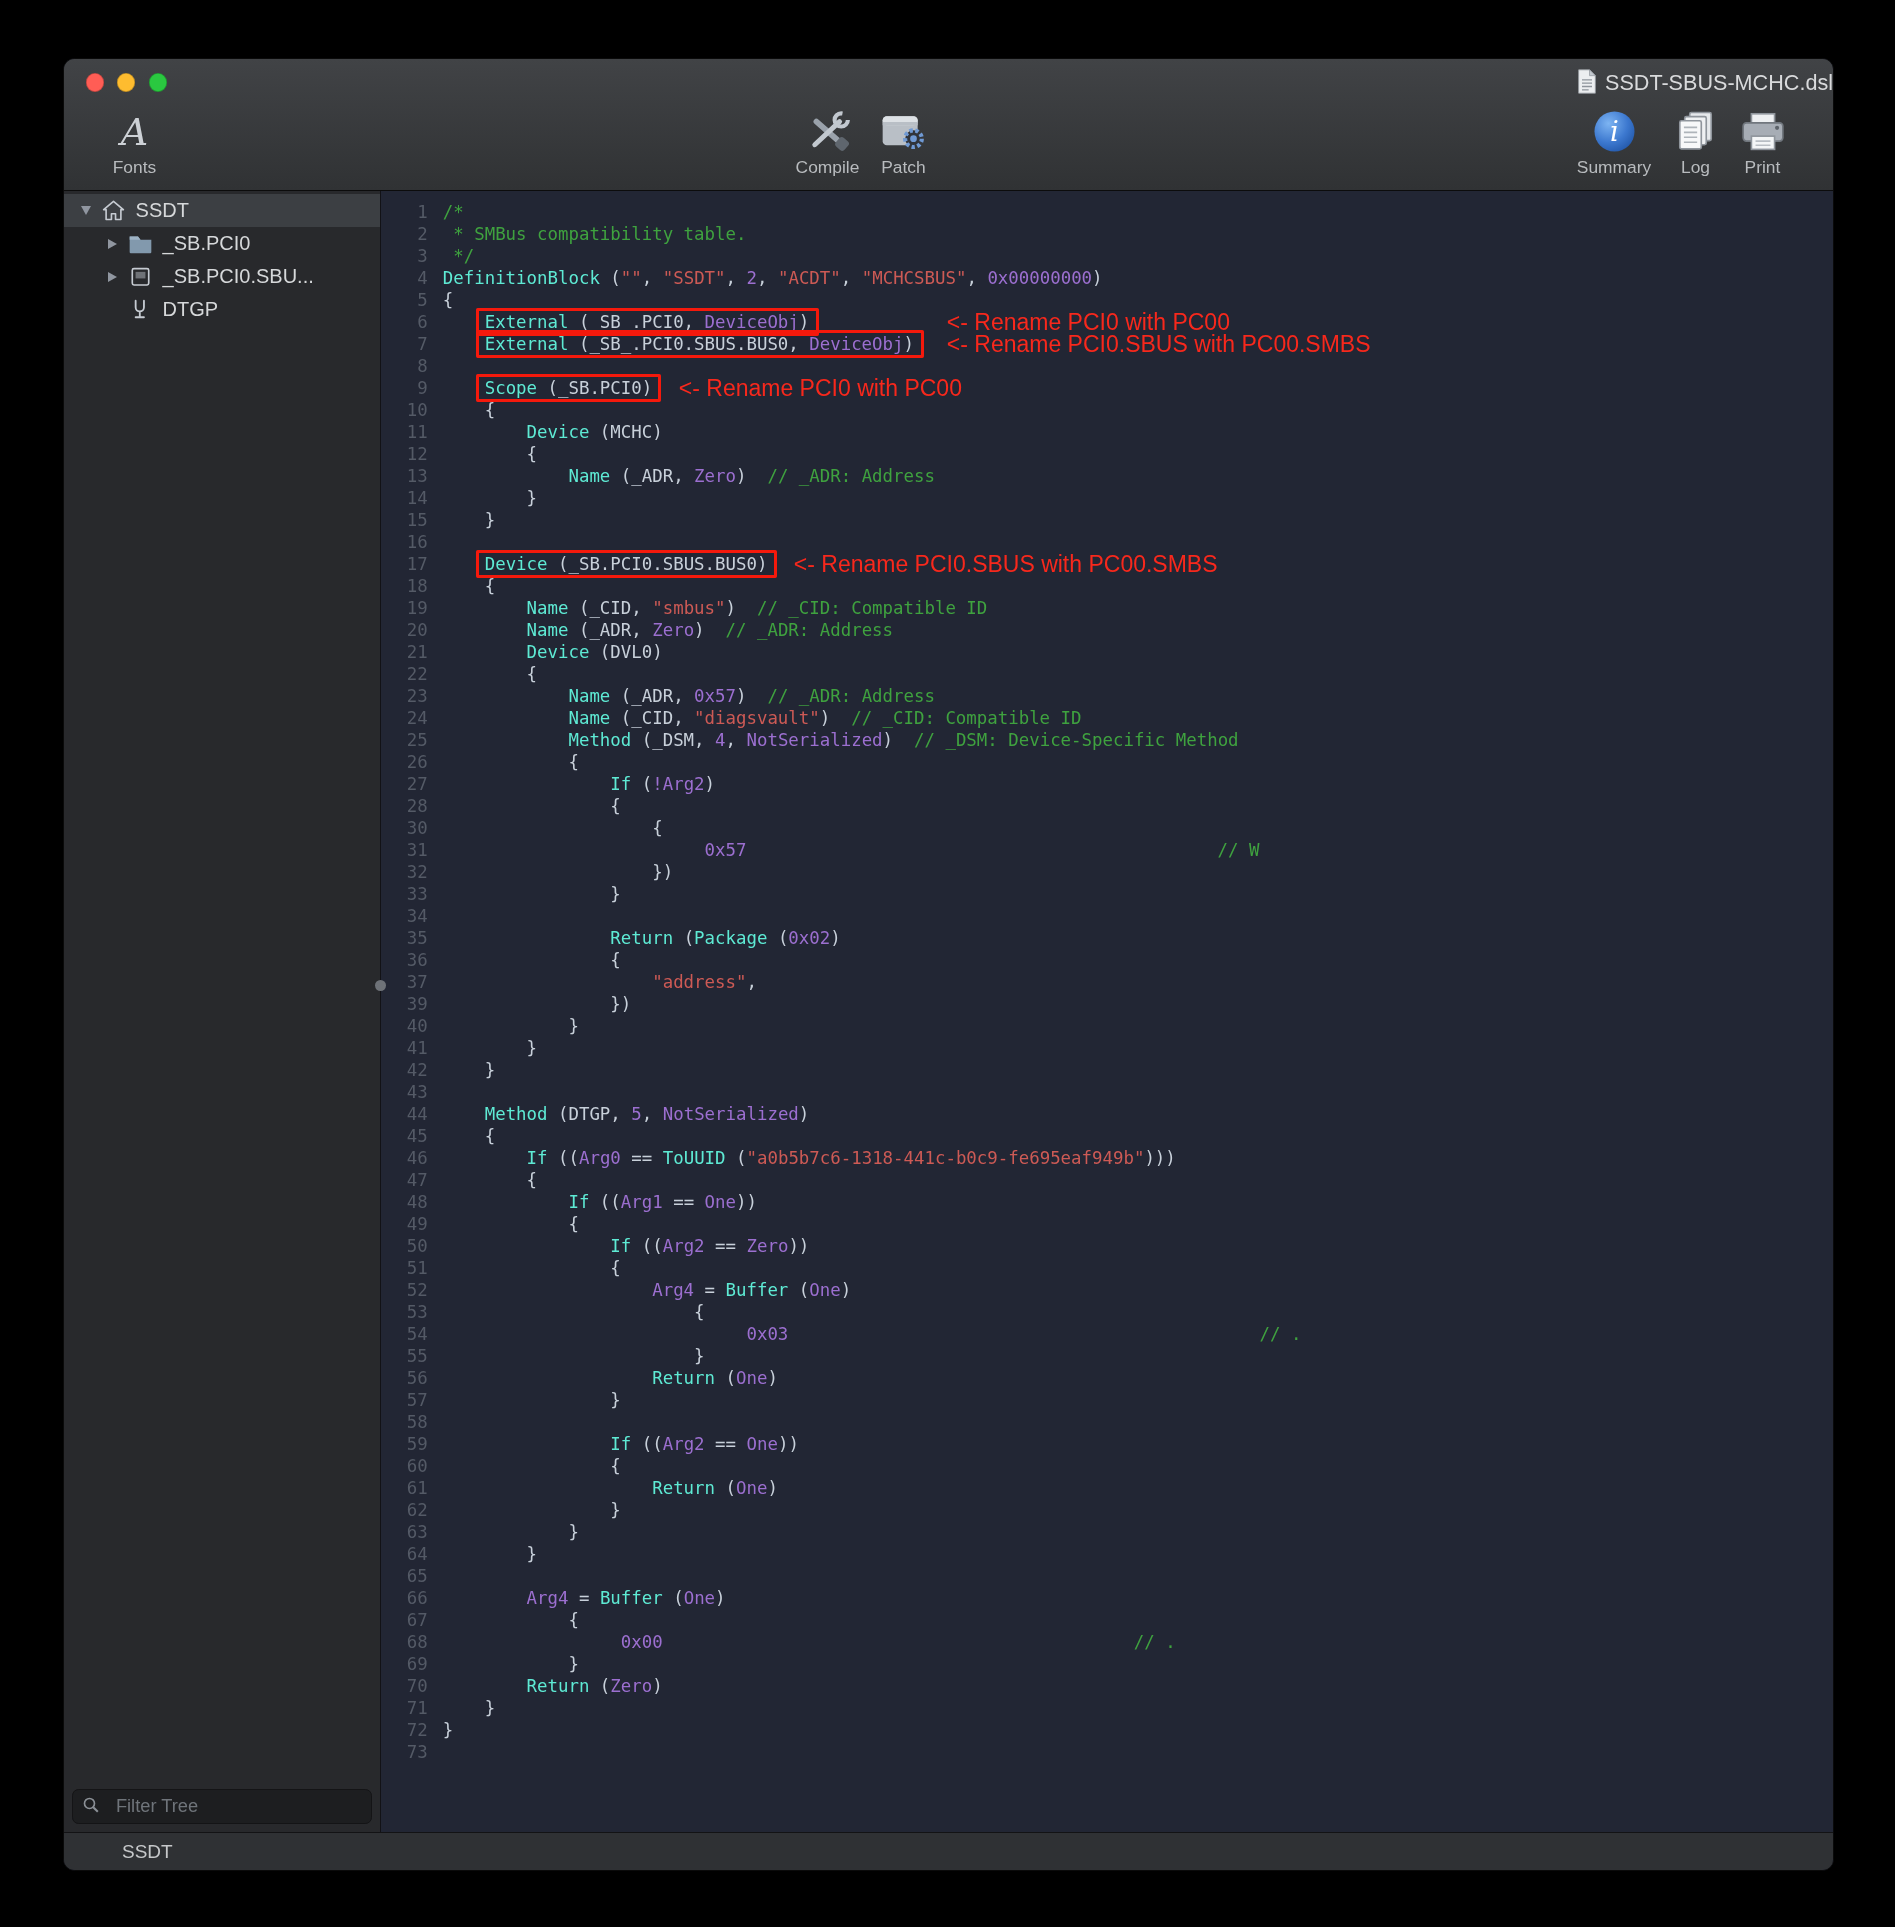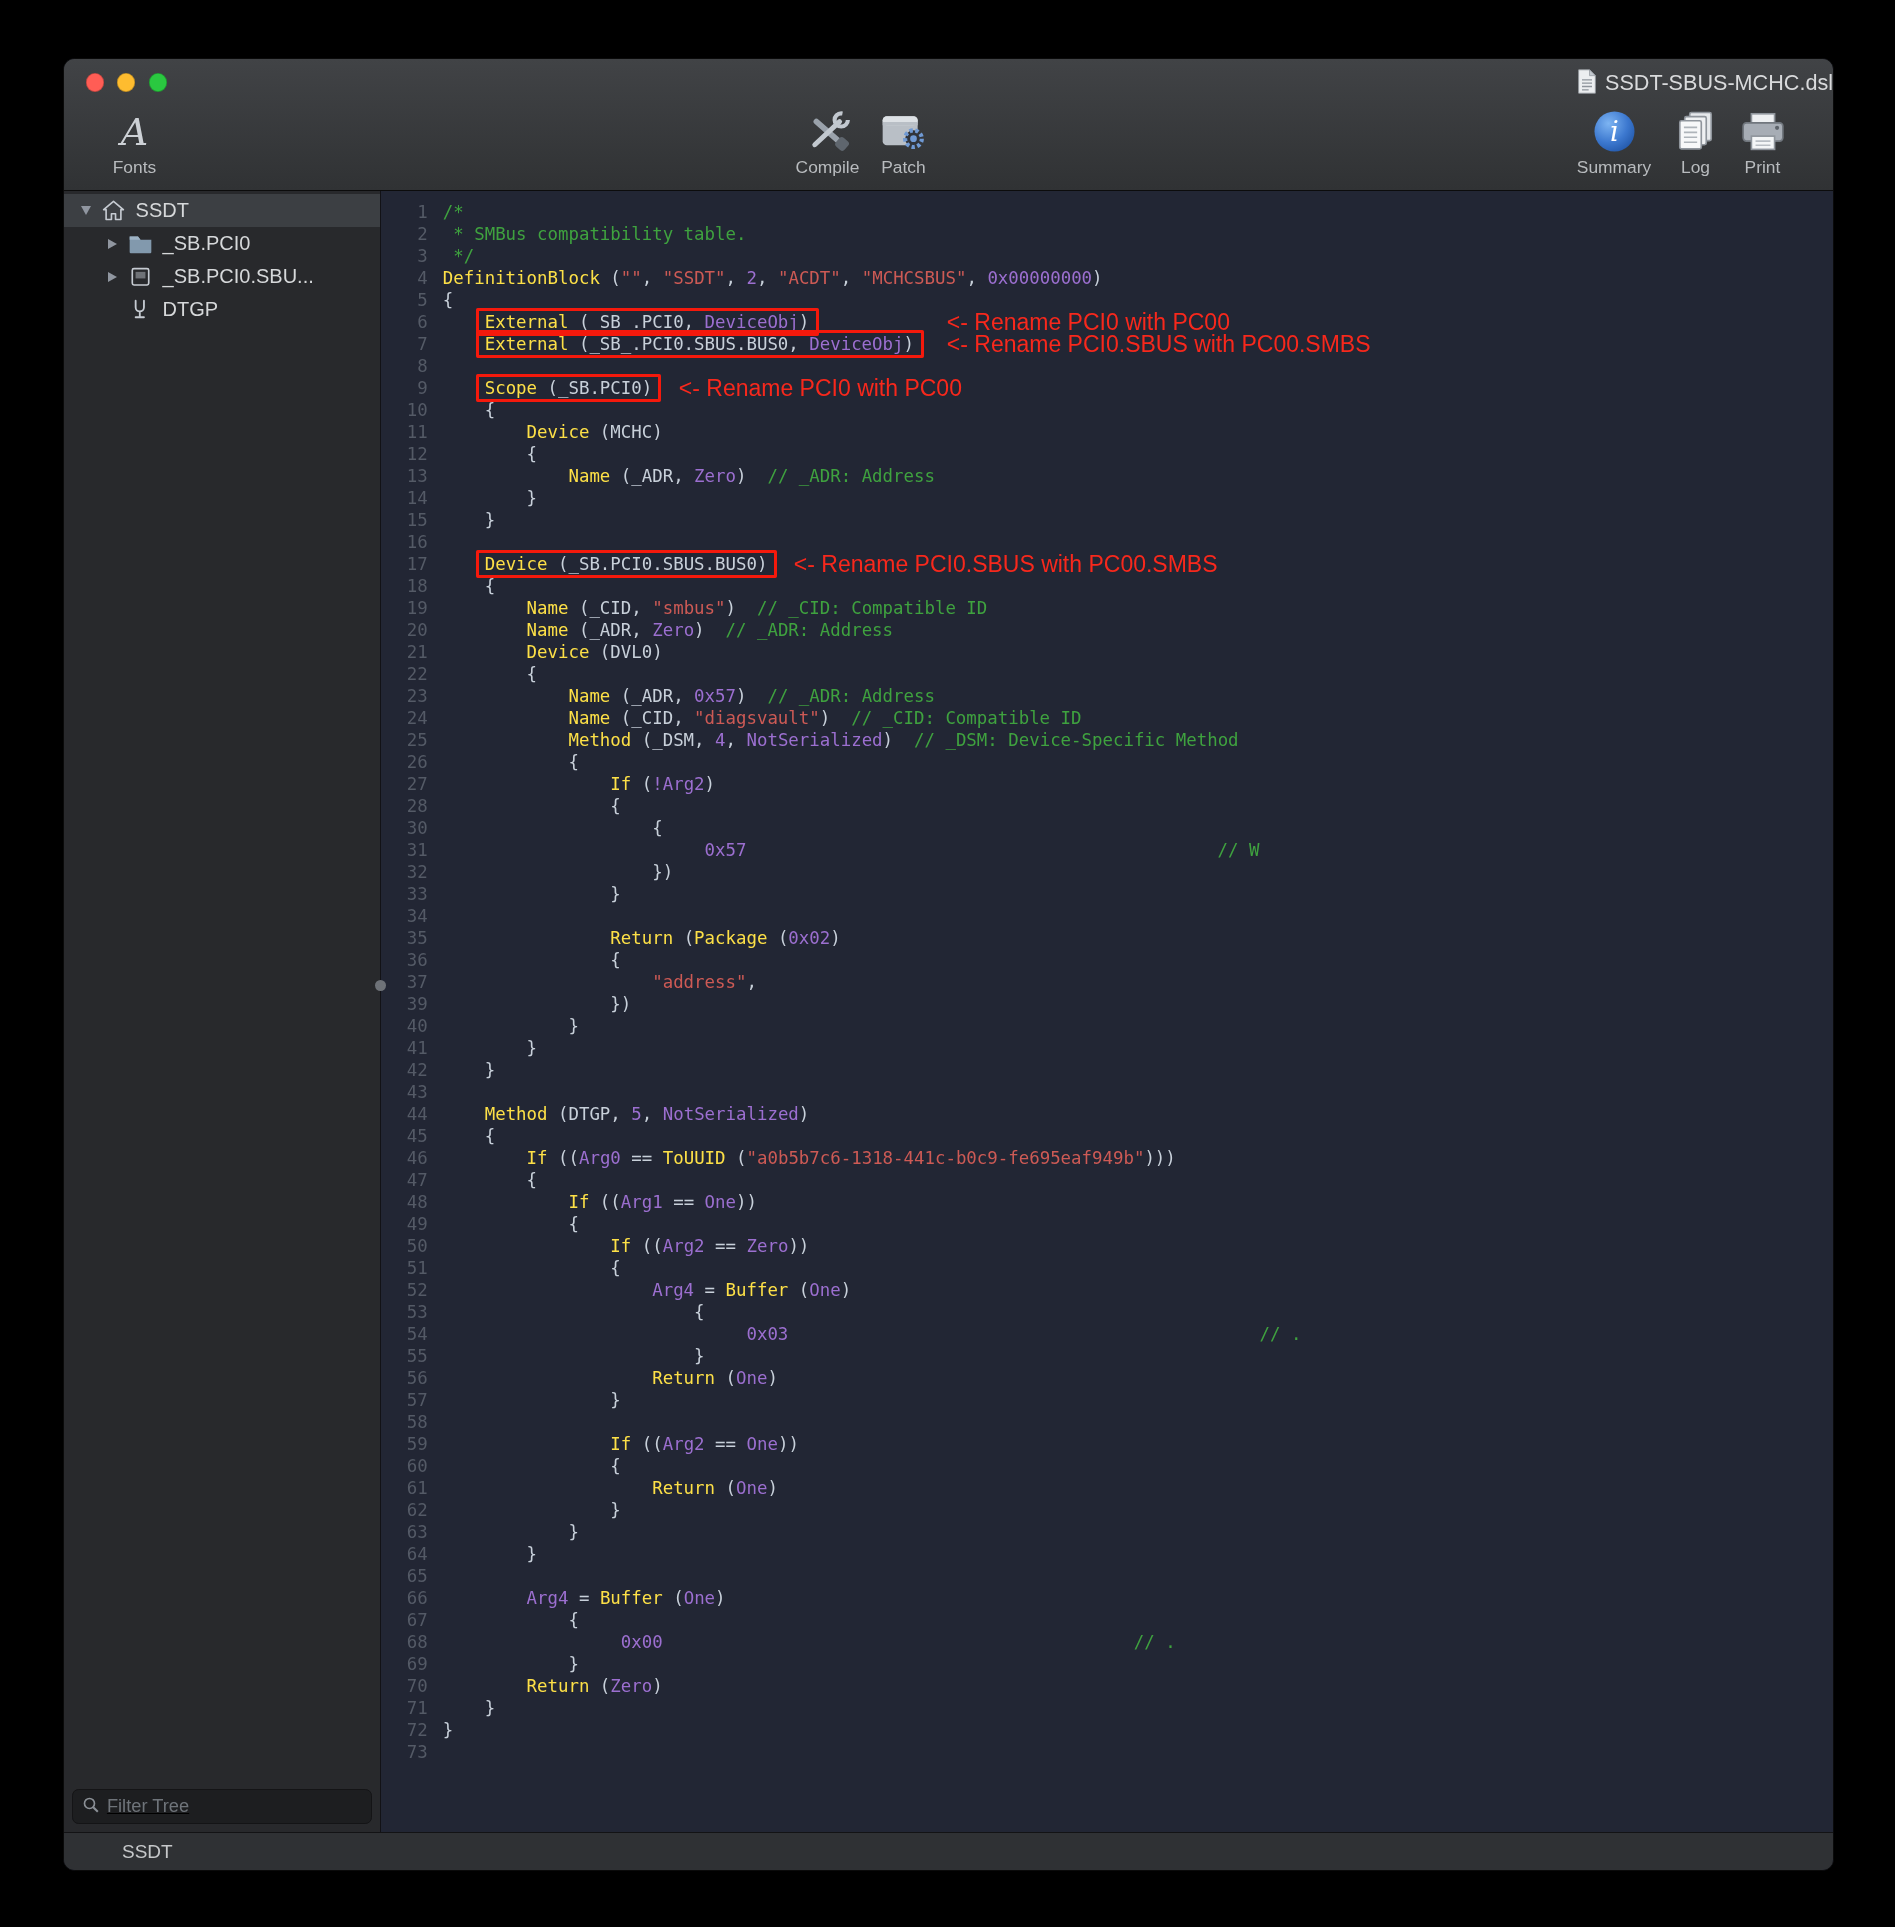--- a/index.html
+++ b/index.html
@@ -31,32 +31,32 @@
   .sidebar{width:316px;flex:none;background:#28292c;display:flex;flex-direction:column;}
   .tree{flex:1;overflow:hidden;padding-top:3.3px;}
   .tree-row{height:33px;display:flex;align-items:center;font-size:20px;color:#d6d8da;}
   .tree-row.selected{background:#3c3f43;}
   .disc{width:23px;height:33px;display:flex;align-items:center;justify-content:center;flex:none;}
   .disc.closed::before{content:"";border-left:9.1px solid #9096a0;border-top:5.8px solid transparent;border-bottom:5.8px solid transparent;}
   .disc.open::before{content:"";border-top:9.1px solid #9096a0;border-left:5.8px solid transparent;border-right:5.8px solid transparent;}
   .tree-icon{width:32px;display:flex;align-items:center;justify-content:center;flex:none;margin-right:6.6px;}
   .tree-label{white-space:nowrap;}
   .filter{margin:6.6px 8.3px 8.3px 8.3px;height:33px;flex:none;background:#1d1e20;border:0.8px solid #141416;
-          border-radius:6.6px;display:flex;align-items:center;gap:7px;padding:0 8.3px;text-decoration:underline;}
+          border-radius:6.6px;display:flex;align-items:center;gap:16px;padding:0 8.3px;}
   .filter-ph{color:#6f747a;font-size:18.3px;}
   .vdivider{width:0.8px;flex:none;background:#121216;}
   .split-dot{position:absolute;left:311px;top:789px;width:10.8px;height:10.8px;border-radius:50%;background:#6e7278;z-index:5;}
   
   .editor{flex:1;position:relative;background:#222634;overflow:hidden;
           font-family:"DejaVu Sans Mono",monospace;font-size:17.4px;}
   #code-lines{position:absolute;left:0;top:10px;right:0;}
   .cl{display:flex;height:22px;line-height:22px;white-space:pre;}
   .ln{width:47px;flex:none;text-align:right;color:#545a66;}
   .ct{margin-left:15px;white-space:pre;}
-  .tok-p{color:#c8d0da}.tok-k{color:#fde047}.tok-s{color:#cd5a55}.tok-n{color:#9c6fd0}.tok-c{color:#3fa23f}
+  .tok-p{color:#c8d0da}.tok-k{color:#5eead4}.tok-s{color:#cd5a55}.tok-n{color:#9c6fd0}.tok-c{color:#3fa23f}
   .ann-box{position:absolute;border:3.3px solid #f5190c;border-radius:1.7px;box-sizing:border-box;pointer-events:none;}
   .ann-note{position:absolute;color:#f8281c;font-family:"Liberation Sans",sans-serif;font-size:23px;font-weight:500;white-space:pre;}
   
   .statusbar{flex:none;height:37px;background:#2f3134;border-top:0.8px solid #131315;display:flex;align-items:center;
              padding-left:58px;font-size:19px;color:#c6c8ca;}
 </style>
 </head>
 <body>
 
 <div class="window">

